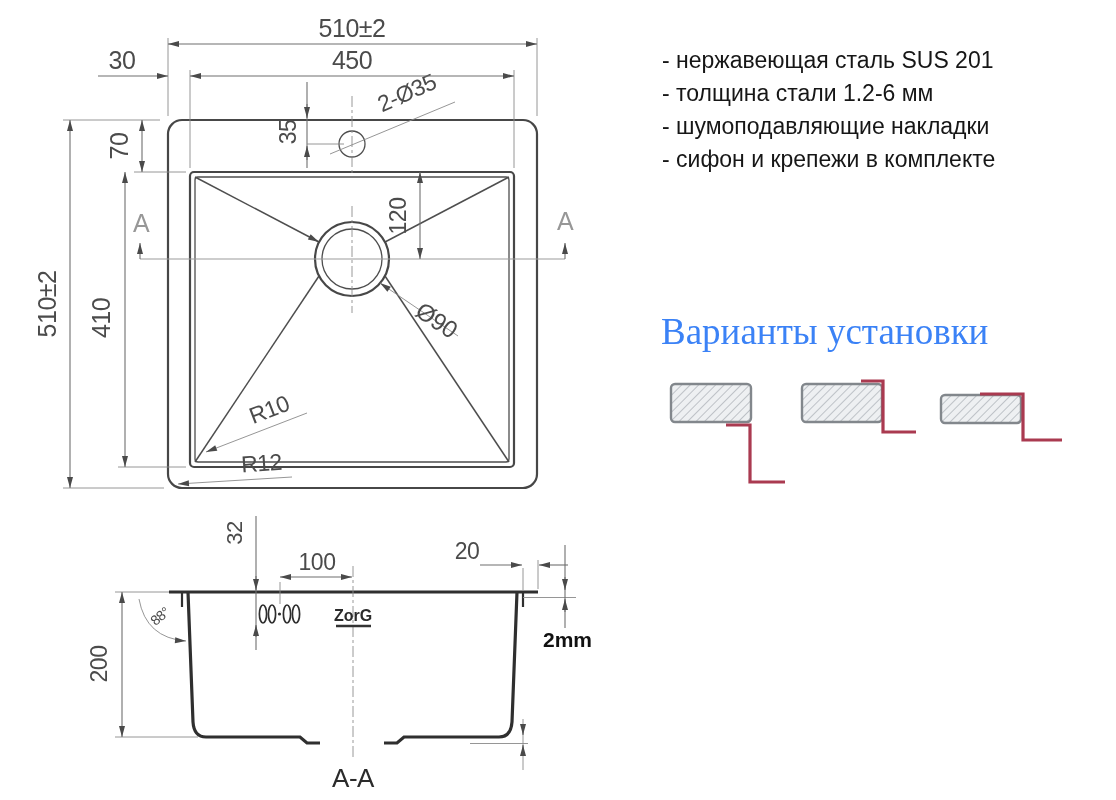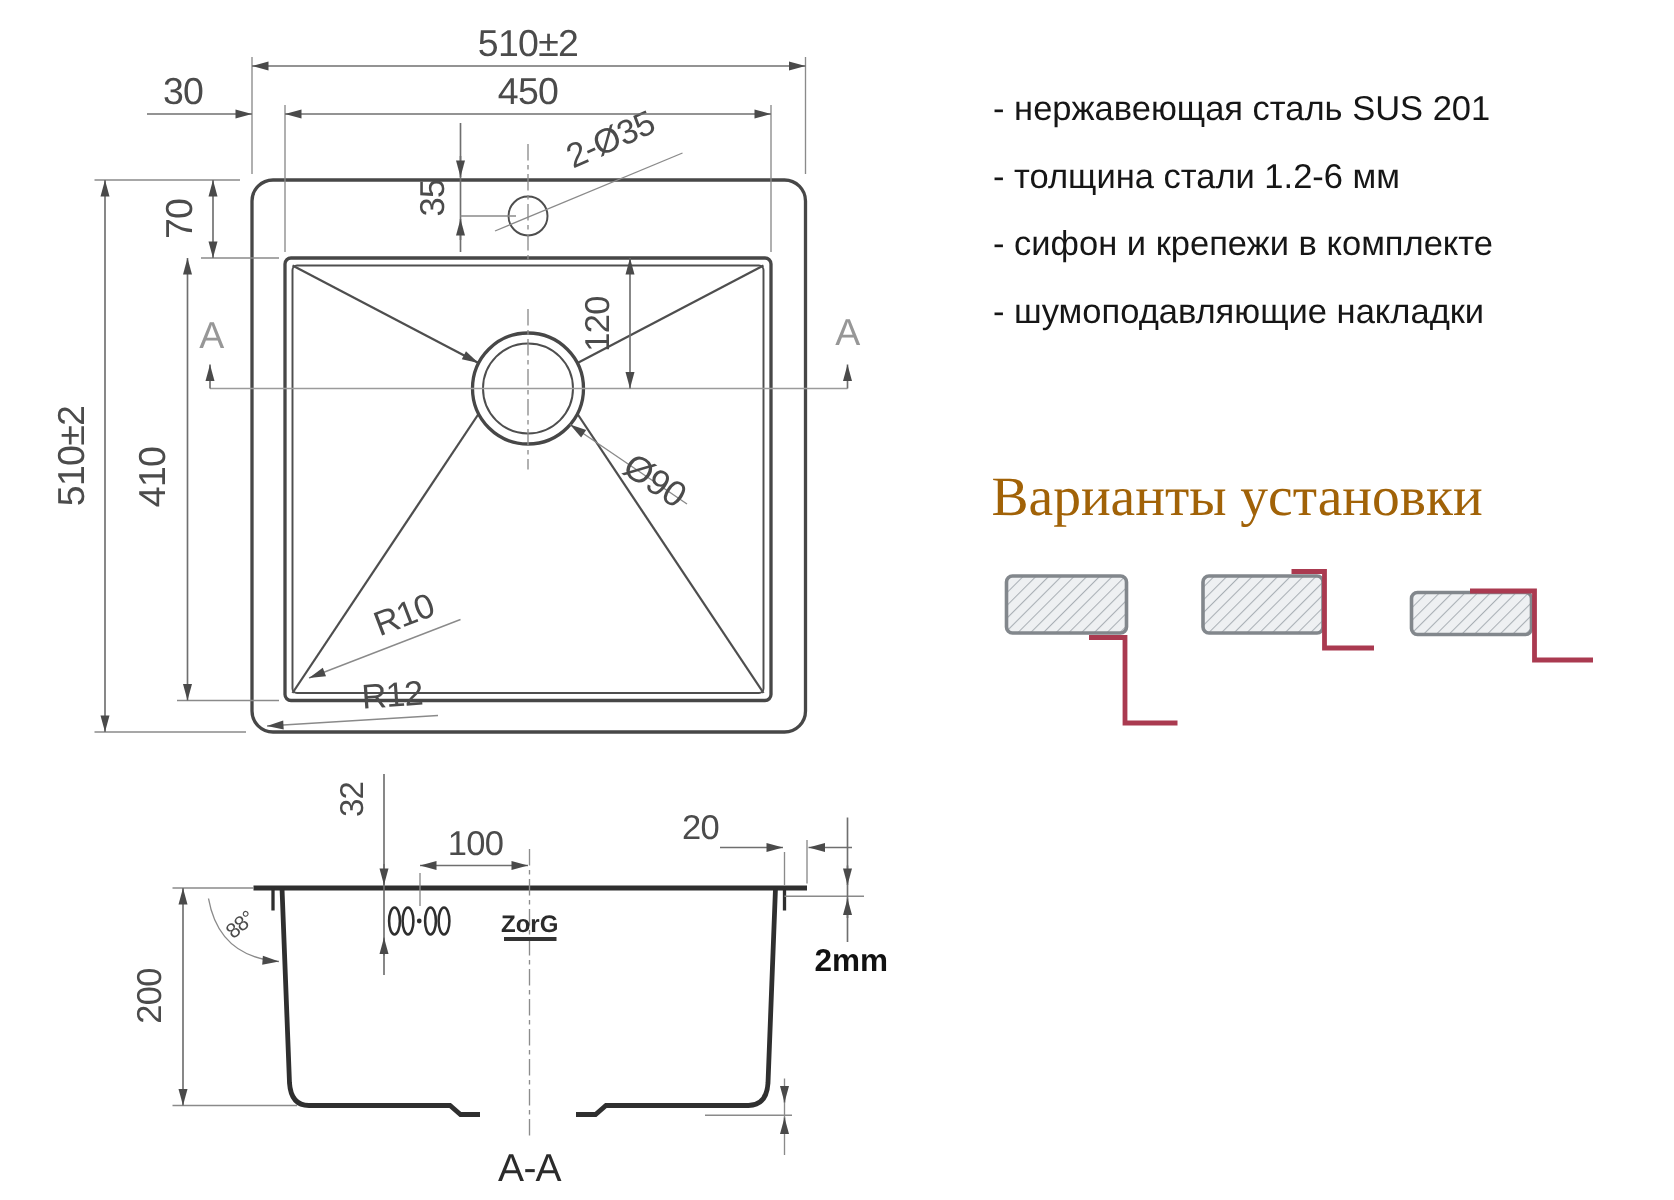--- a/index.html
+++ b/index.html
@@ -15,22 +15,22 @@
   .dim{stroke:#6f6f6f;stroke-width:1.1;fill:none;}
   .ext{stroke:#8a8a8a;stroke-width:0.9;fill:none;}
   .cl{stroke:#8c8c8c;stroke-width:0.9;fill:none;stroke-dasharray:11 3 3 3;}
   .secline{stroke:#9b9b9b;stroke-width:1;fill:none;}
   .dt{fill:#4b4b4b;font-family:"Liberation Sans",sans-serif;letter-spacing:-0.5px;}
   .grey{fill:#979797;}
   .dark{fill:#2b2b2b;}
   
   .specs{position:absolute;left:662px;top:44px;color:#161616;font-size:23px;line-height:33px;
          white-space:nowrap;}
-  .specs div{height:33px;margin-top:12px;}
-  .inst-title{position:absolute;left:661px;top:310px;color:#a16207;font-size:37px;
+  .specs div{height:33px;}
+  .inst-title{position:absolute;left:661px;top:310px;color:#3b82f6;font-size:37px;
               font-family:"Liberation Serif",serif;white-space:nowrap;}
   .mounts{position:absolute;left:660px;top:372px;}
 </style>
 </head>
 <body>
 
 <div class="canvas">
 
   <svg class="dwg" width="1116" height="800" viewBox="0 0 1116 800">
     <defs>
@@ -207,22 +207,22 @@
         <line x1="523" y1="753" x2="523" y2="745" class="dim" marker-end="url(#a)"></line>
       </g>
 
       <text x="353" y="787" class="dt dark" font-size="26" text-anchor="middle">A-A</text>
     </g>
   </svg>
 
   <div class="specs">
     <div>- нержавеющая сталь SUS 201</div>
     <div>- толщина стали 1.2-6 мм</div>
+    <div>- шумоподавляющие накладки</div>
     <div>- сифон и крепежи в комплекте</div>
-    <div>- шумоподавляющие накладки</div>
   </div>
 
   <div class="inst-title">Варианты установки</div>
 
   <svg class="mounts" width="450" height="128" viewBox="0 0 450 128">
     <defs>
       <pattern id="hatch" width="6" height="6" patternUnits="userSpaceOnUse" patternTransform="rotate(45)">
         <rect width="6" height="6" fill="#eef0f2"></rect>
         <line x1="0" y1="0" x2="0" y2="6" stroke="#a9afb5" stroke-width="1.4"></line>
       </pattern>

